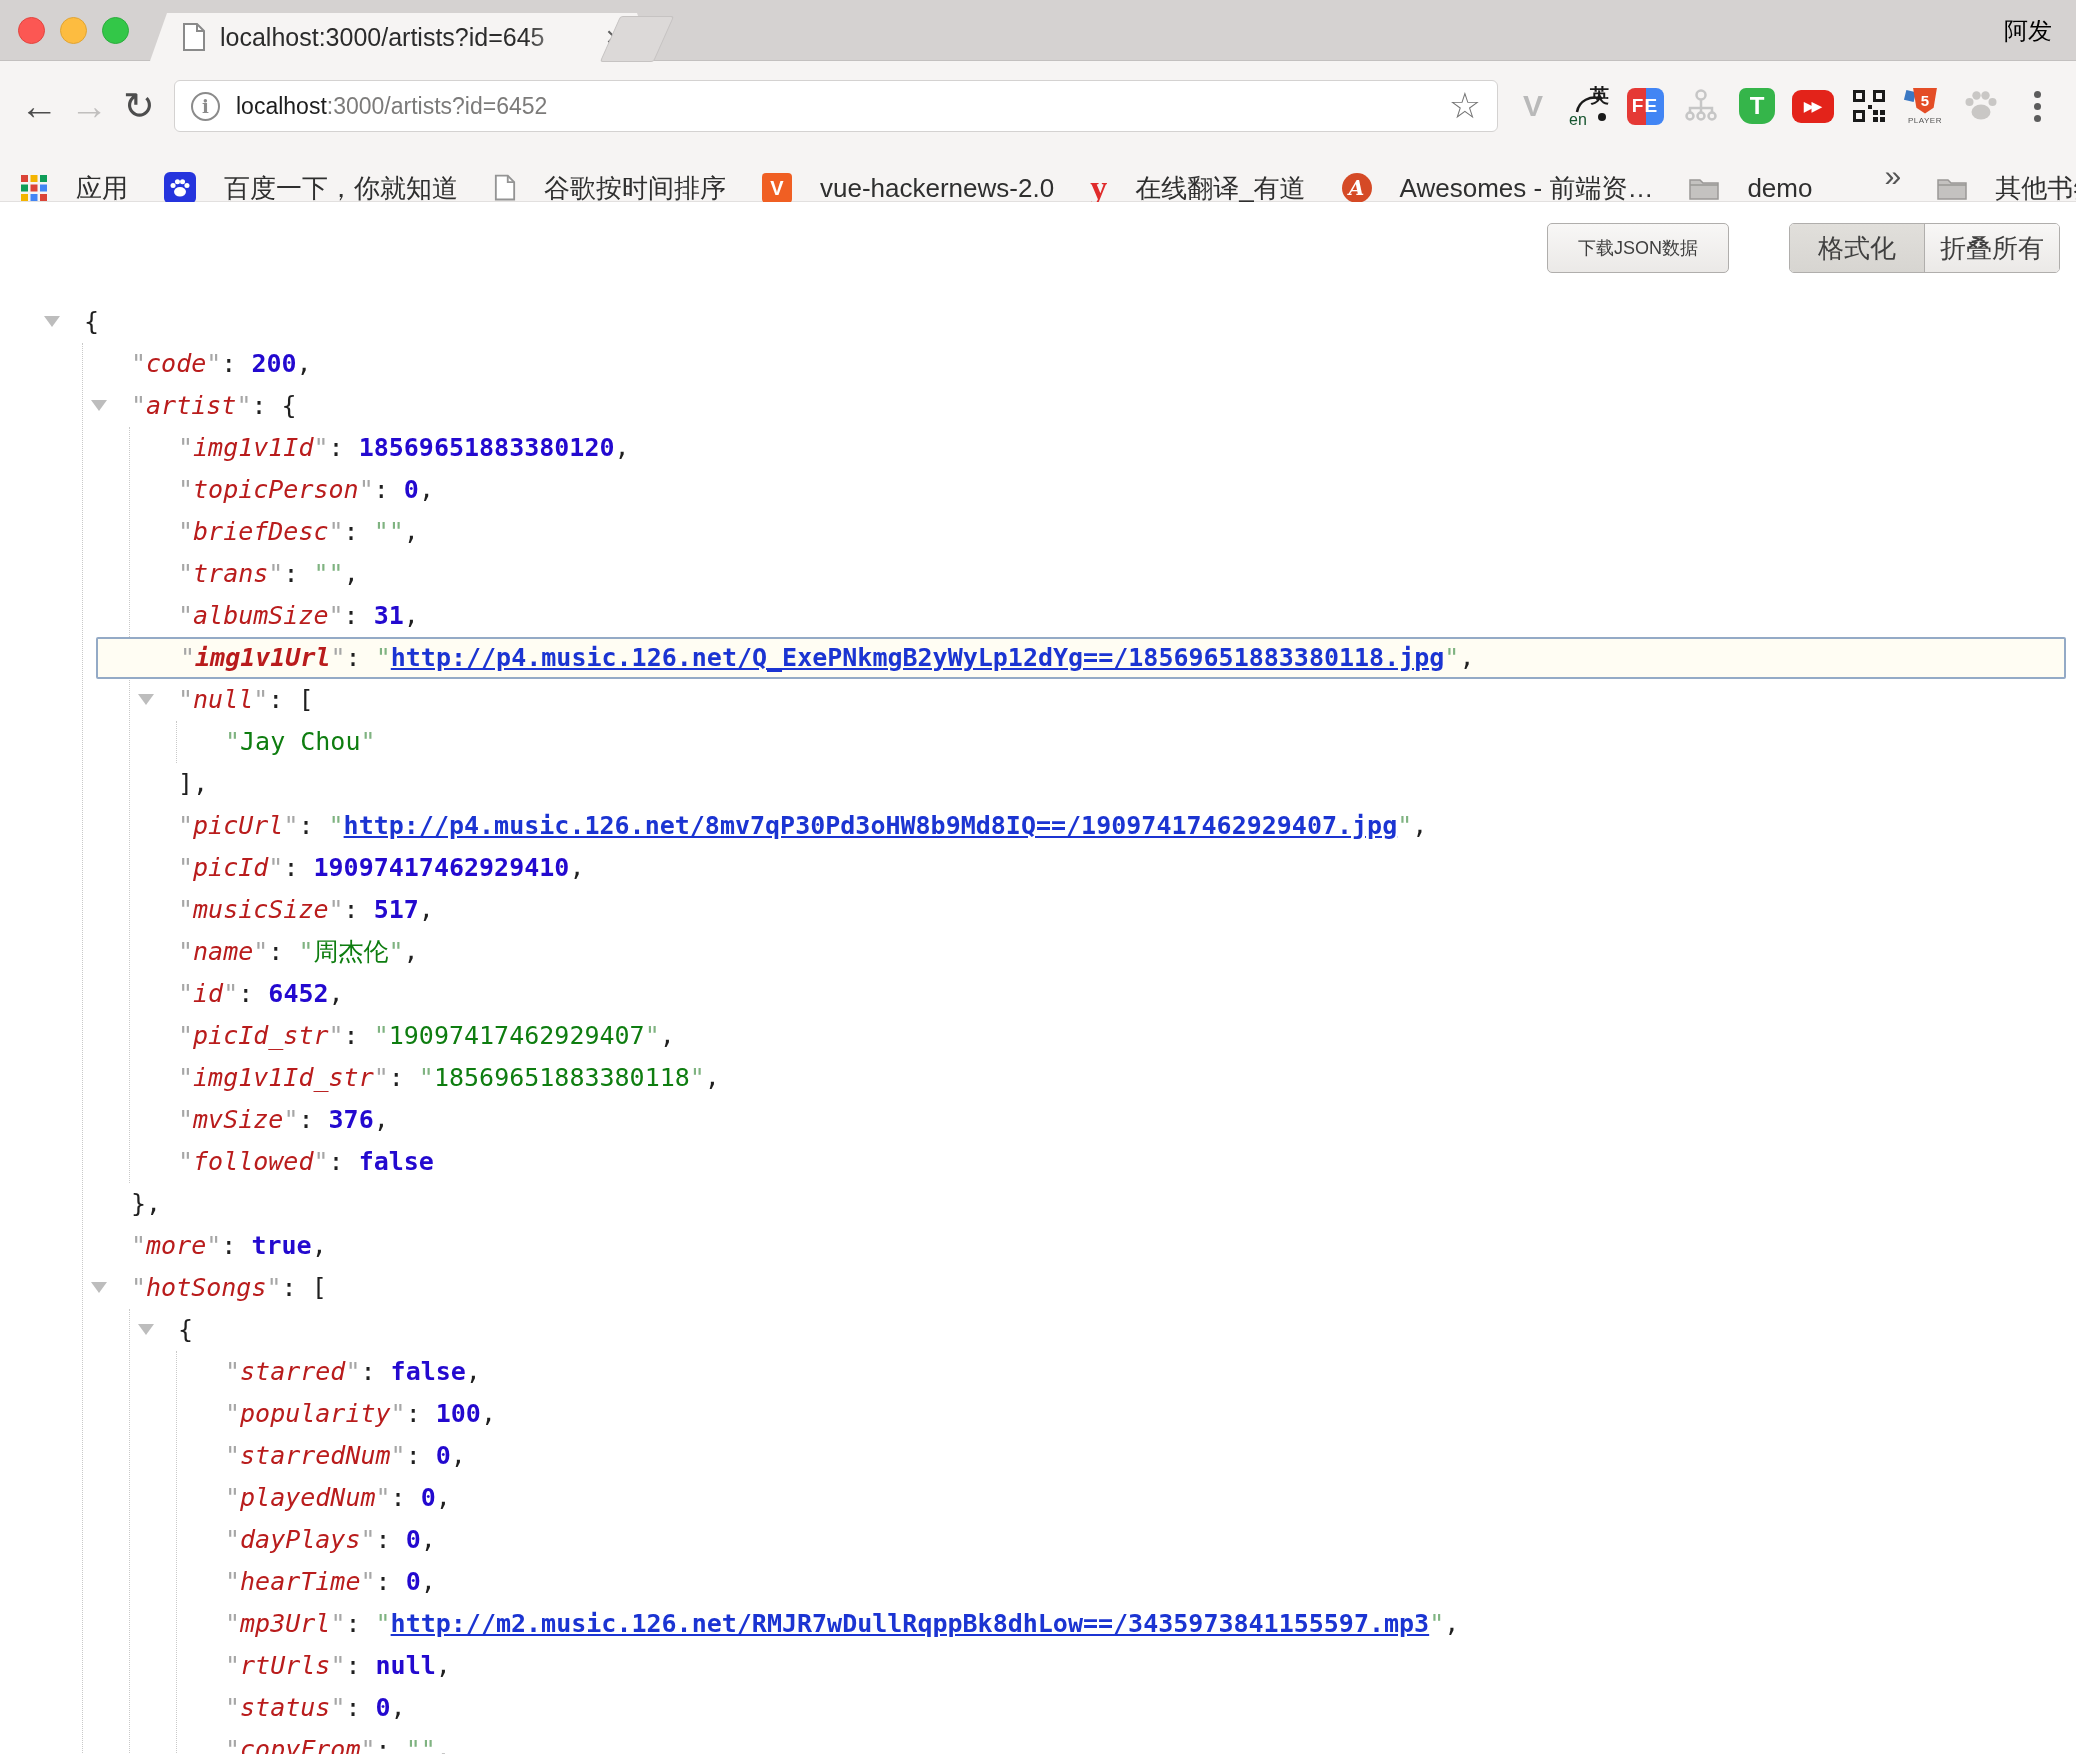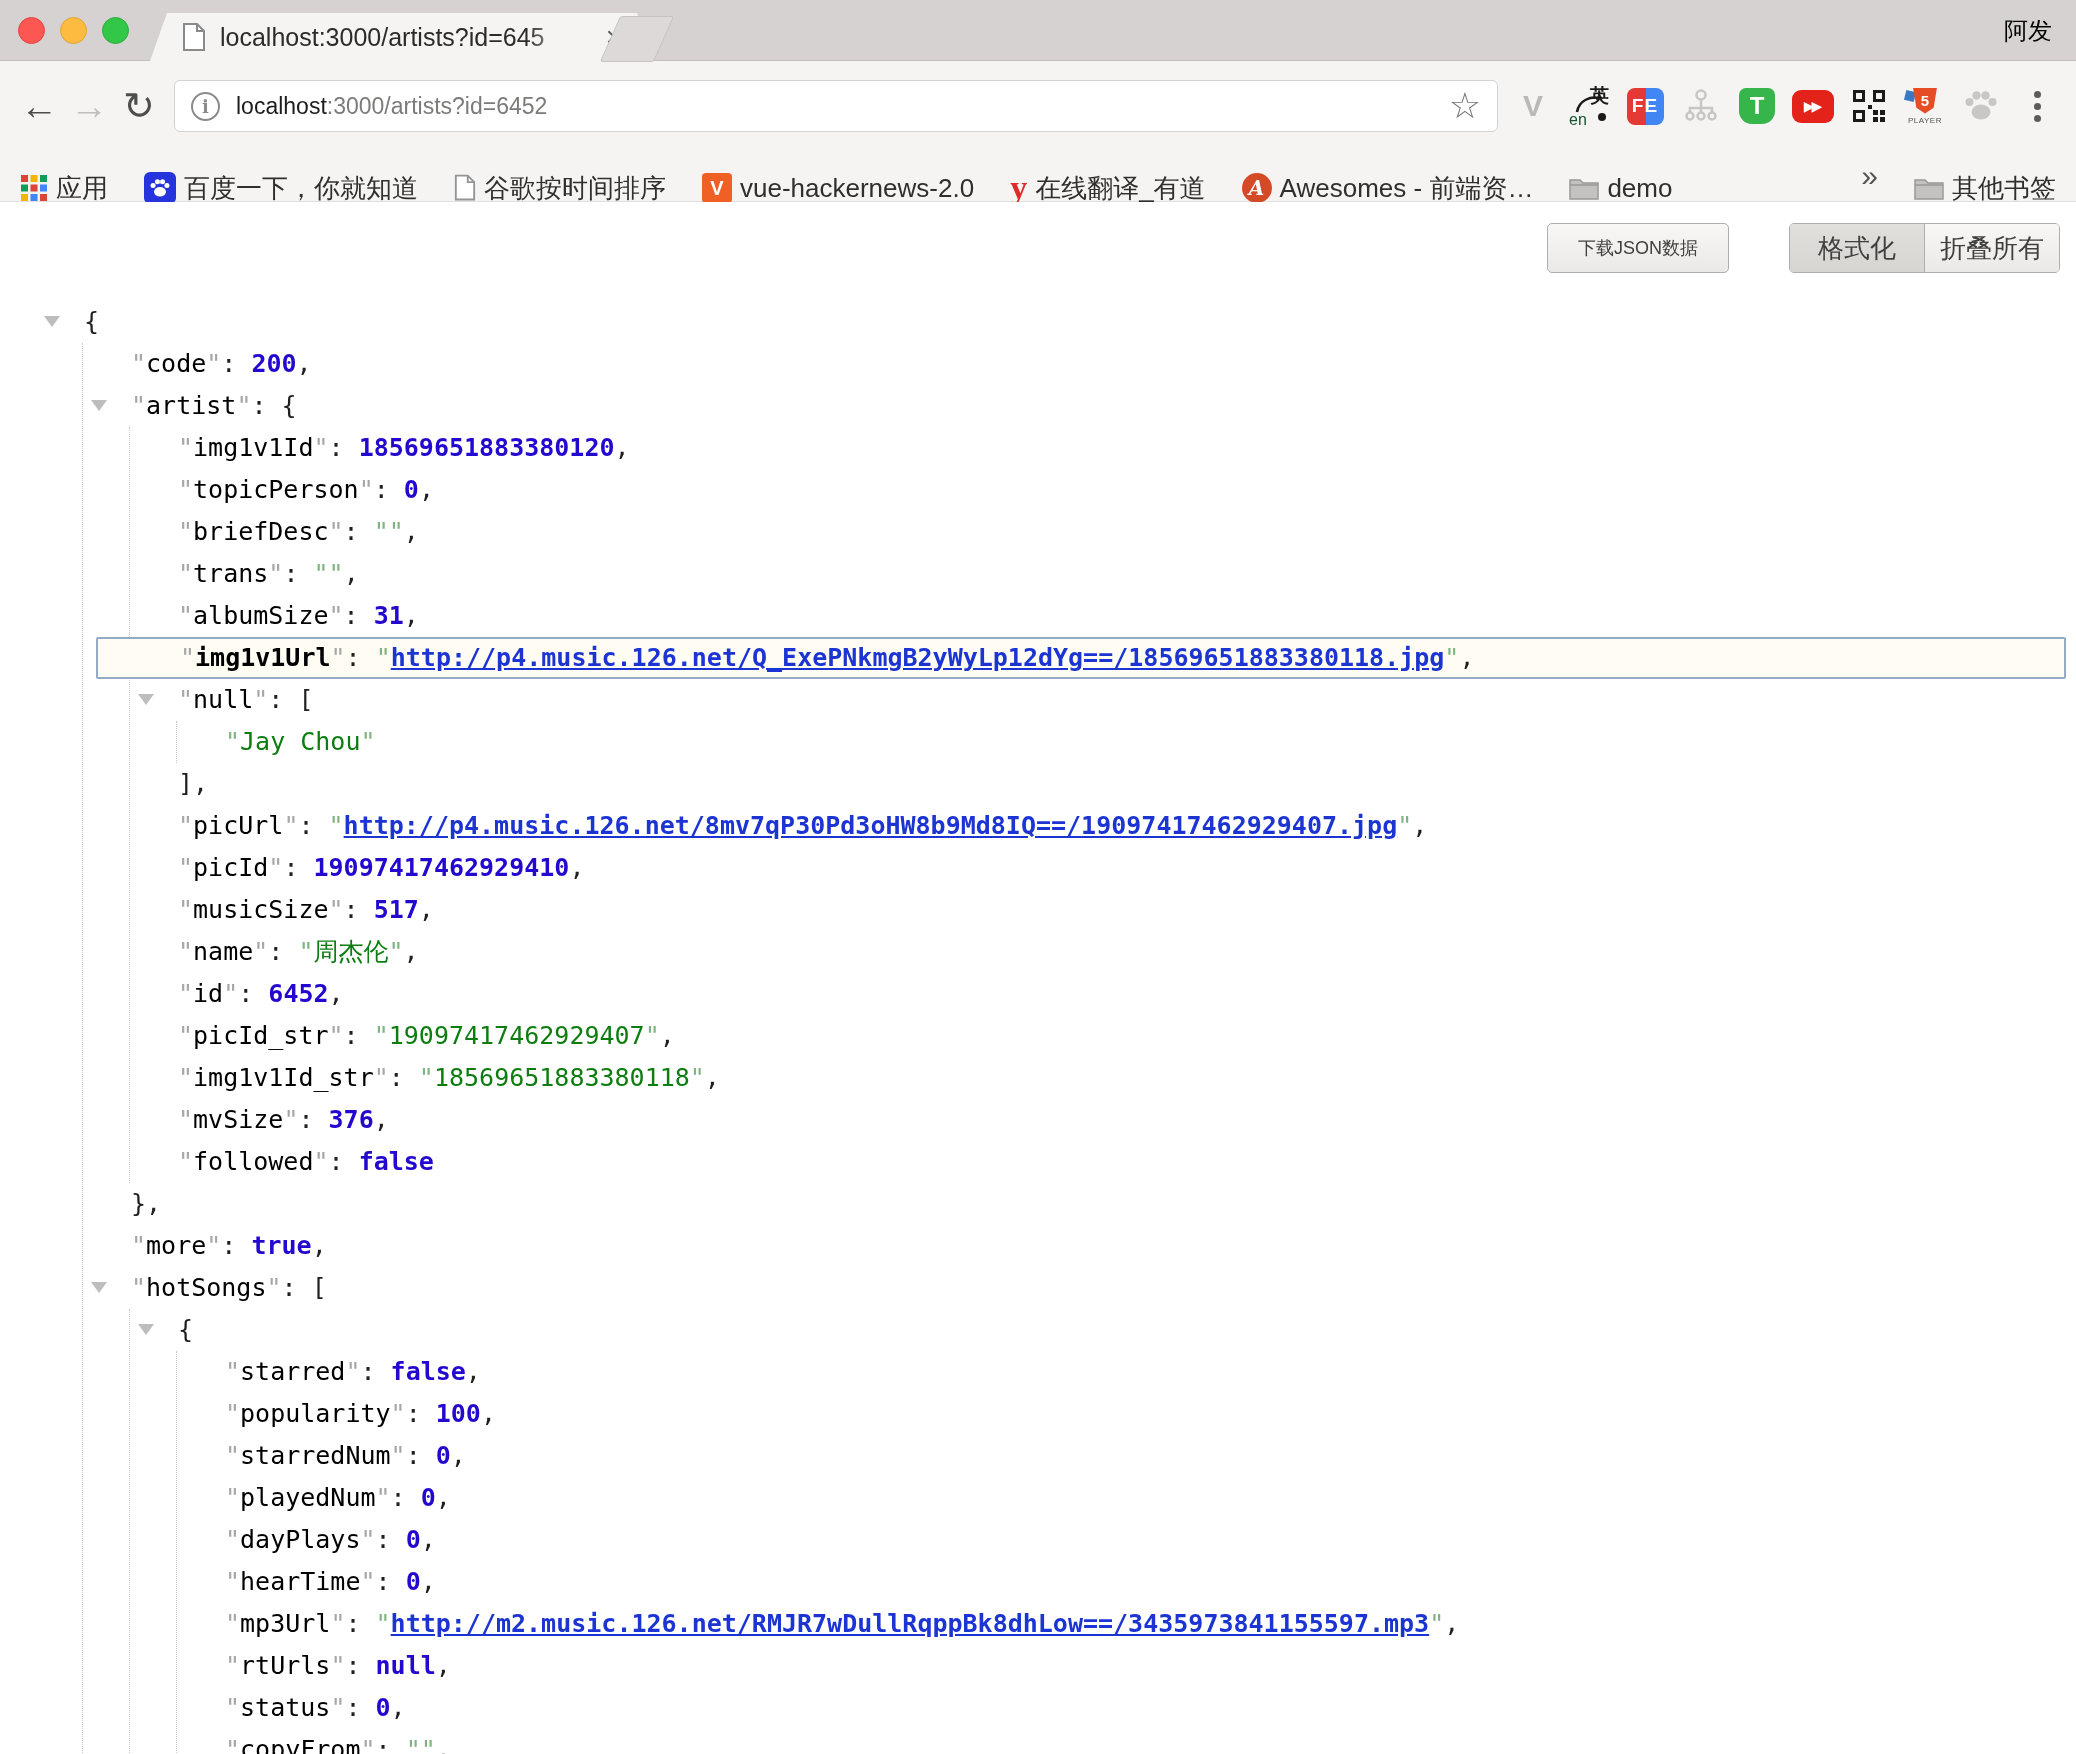--- a/index.html
+++ b/index.html
@@ -54,21 +54,21 @@
   .ic-h5 { display:flex; flex-direction:column; align-items:center; }
   .ic-h5 .shield { width:24px; height:26px; background:#e44d26; clip-path:polygon(0 0,100% 0,86% 78%,50% 100%,14% 78%);
                    display:flex; align-items:center; justify-content:center; color:#fff; font:bold 15px "Liberation Sans",sans-serif; }
   .ic-h5 .blue-bit { position:absolute; left:1px; top:6px; width:10px; height:10px; background:#3b78c3; transform:rotate(14deg); }
   .ic-h5 .lbl { font-size:8px; color:#555; letter-spacing:.5px; margin-top:2px; }
   .ic-dots { display:flex; flex-direction:column; gap:5px; }
   .ic-dots i { width:7px; height:7px; border-radius:50%; background:#5c5c5c; }
   
   .bookmarks { height:50px; background:#f6f4f3; border-bottom:1px solid #e2e0df;
                display:flex; align-items:center; padding:0 20px; gap:36px; font-size:26px; color:#2f2f2f; }
-  .bm { display:flex; align-items:center; gap:8px; white-space:nowrap;margin-top:24px; }
+  .bm { display:flex; align-items:center; gap:28px; white-space:nowrap;margin-top:24px; }
   .bm-spacer { flex:1; }
   .ic-baidu { width:32px; height:32px; background:#2534dd; border-radius:6px; display:flex; align-items:center; justify-content:center; }
   .ic-vue-org { width:30px; height:30px; background:#f05f23; border-radius:4px; display:flex; align-items:center;
                 justify-content:center; color:#fff; font:bold 20px "Liberation Sans",sans-serif; }
   .ic-youdao { font:bold 34px "Liberation Serif",serif; color:#e02b2b; line-height:1; }
   .ic-awe { width:30px; height:30px; background:#d54a26; border-radius:50%; display:flex; align-items:center;
             justify-content:center; color:#fff; font:italic bold 20px "DejaVu Serif",serif; }
   .bm-chevron { font-size:30px; color:#555; }
   
   .content { position:relative; height:1552px; background:#fff; }
@@ -82,21 +82,21 @@
   .seg-item.active { background:linear-gradient(#e1dfdb,#d7d5d1); border-right:1px solid #b0aeac; }
   
   #json-tree { position:absolute; top:99px; left:0; right:0;
                font-family:"DejaVu Sans Mono", monospace; font-size:25px; line-height:42px;
                color:#1f1f1f; padding-left:36px; }
   .kids { margin-left:46px; border-left:1px dotted #c9c9c9; }
   .row { padding-left:48px; position:relative; white-space:nowrap; }
   .tri { position:absolute; left:8px; top:15px; width:0; height:0;
          border-left:8px solid transparent; border-right:8px solid transparent; border-top:11px solid #bdbdbd; }
   .q  { color:#a6a6a6; }
-  .k  { color:#000000; }
+  .k  { color:#b91c1c;font-style:italic; }
   .p  { color:#1f1f1f; }
   .v  { color:#2309cf; font-weight:bold; }
   .s  { color:#0e7d10; }
   .qs { color:#7fb381; }
   .lnk { color:#1b34d2; font-weight:bold; text-decoration:underline; cursor:pointer; }
   .hl { margin-left:-34px; padding-left:82px; margin-right:10px; line-height:38px;
         background:#fffdf3; border:2px solid #94aac6; border-radius:2px; }
   .hl .k { font-weight:bold; }
   svg { display:block; }
 </style>

